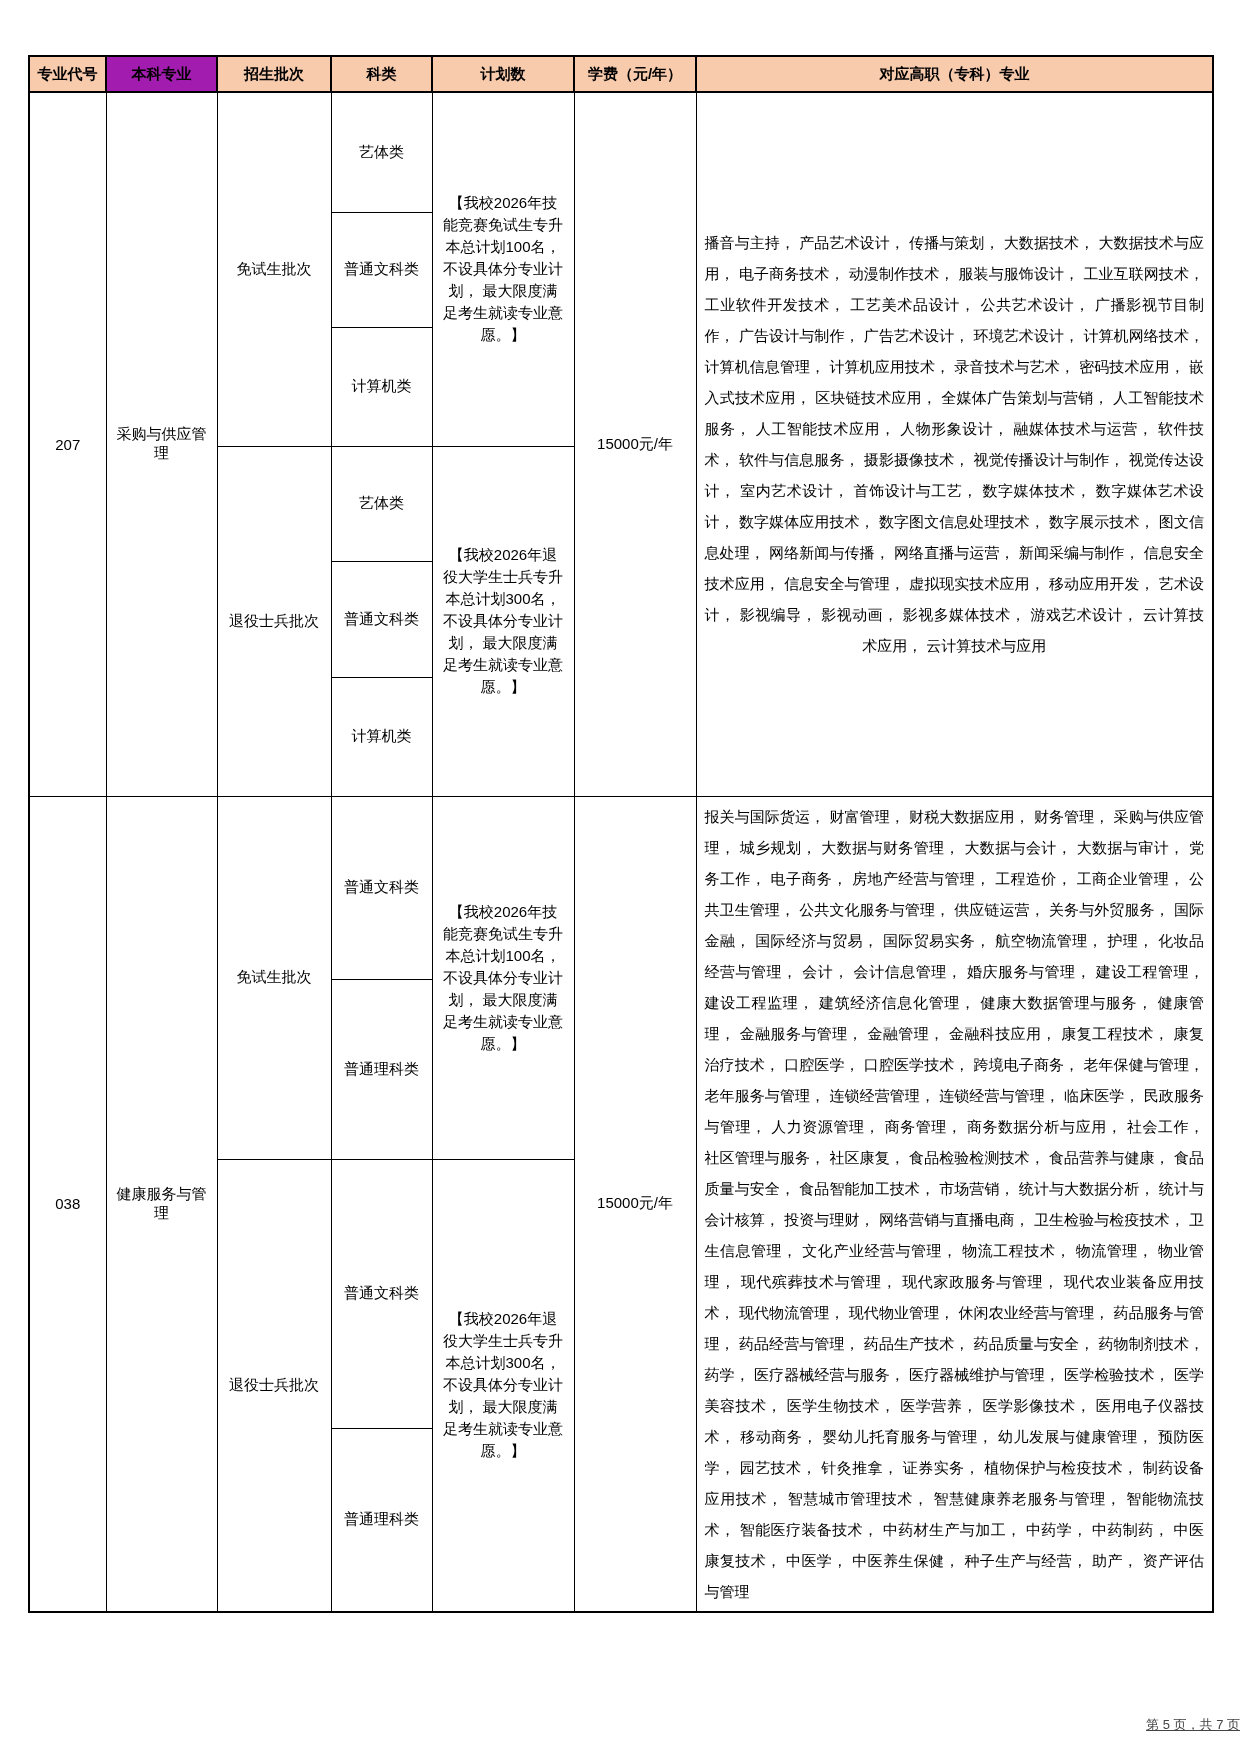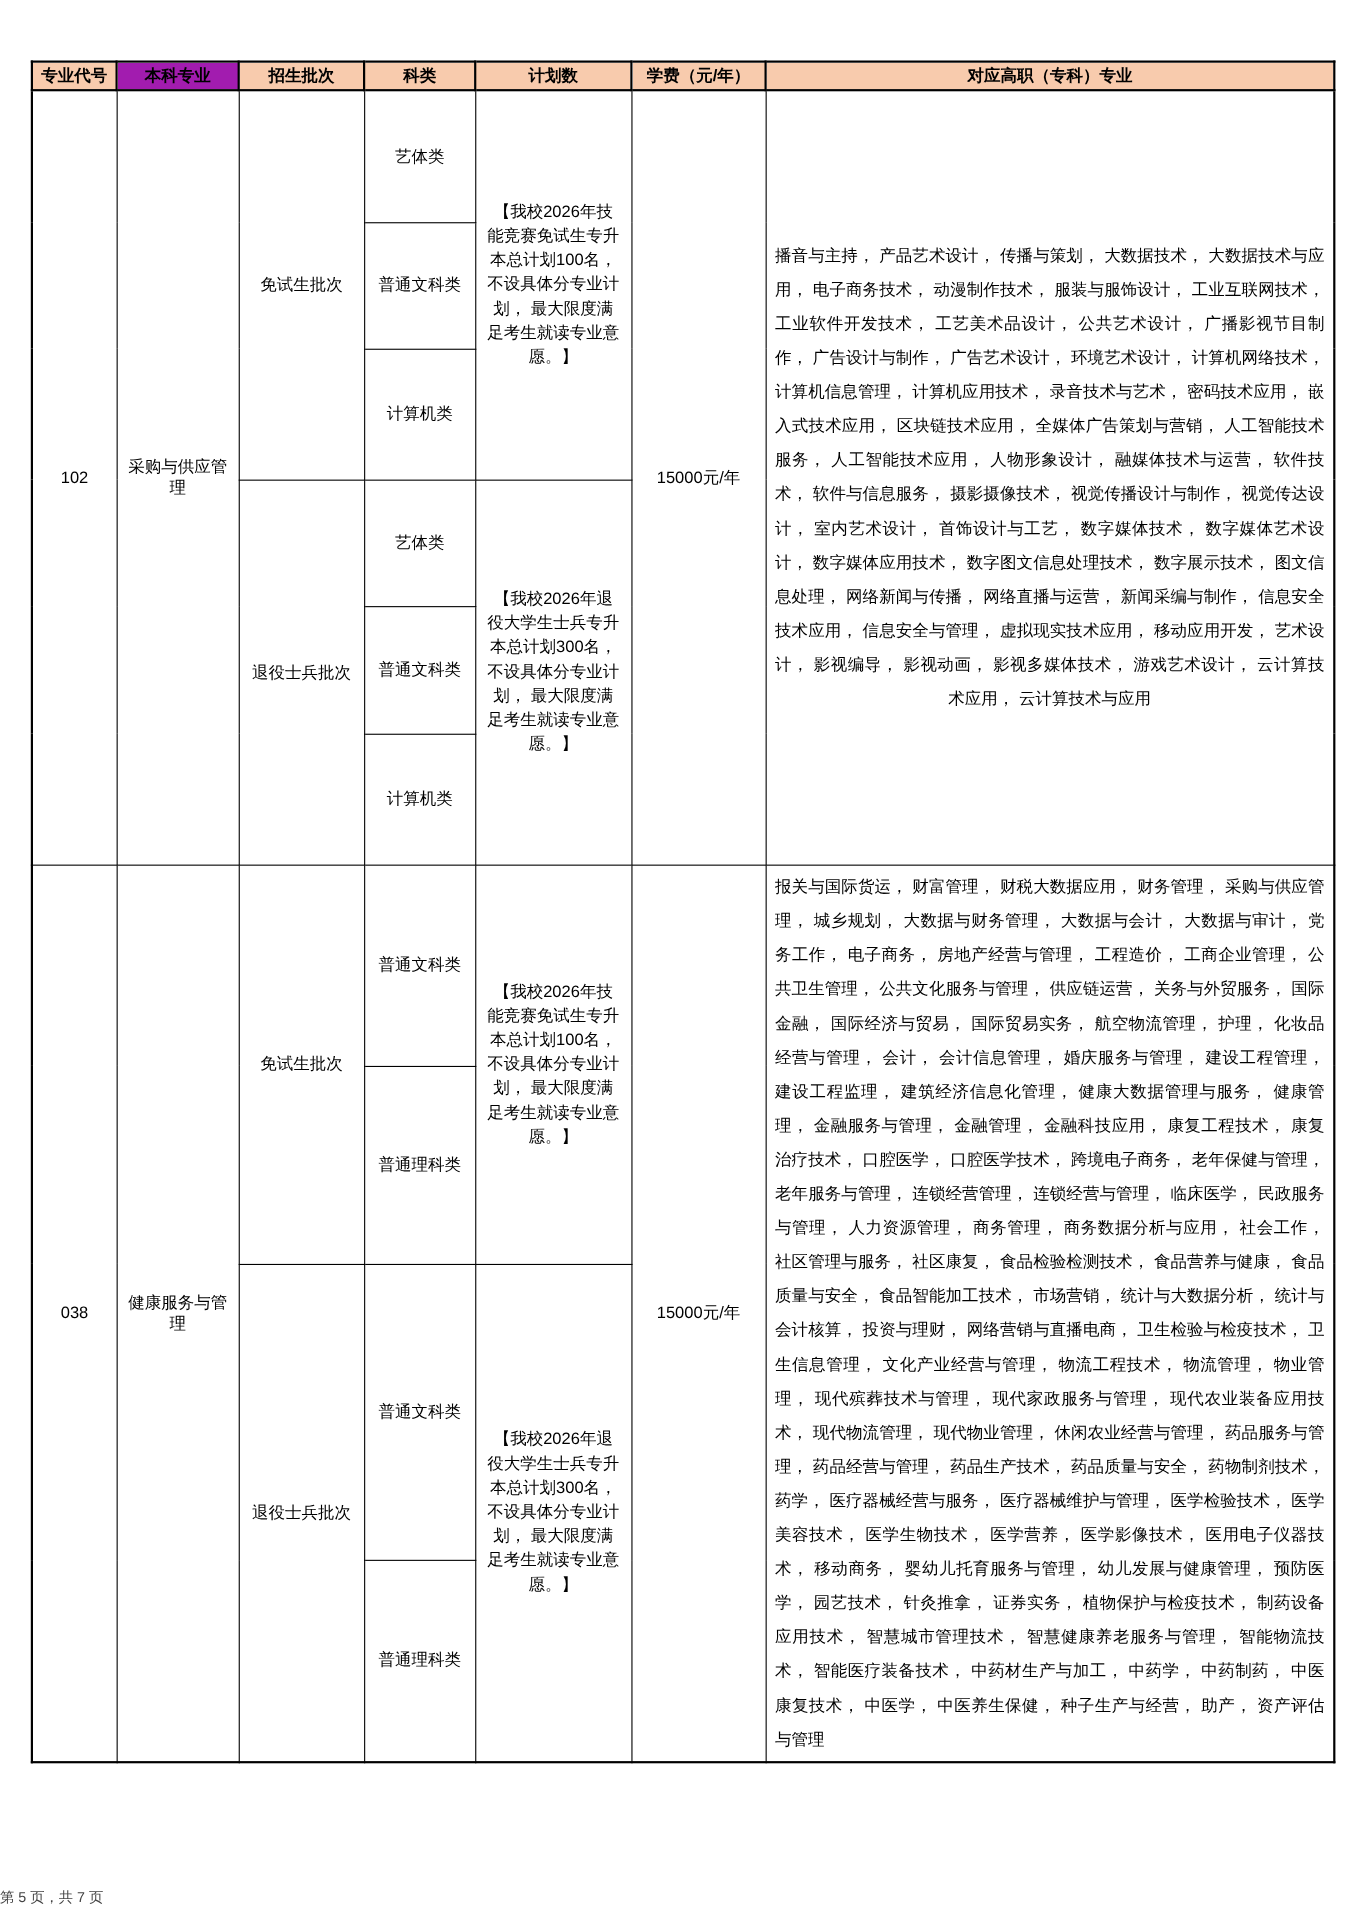--- a/index.html
+++ b/index.html
@@ -24,43 +24,44 @@
     vertical-align: middle;
     padding: 2px 4px;
     overflow: hidden;
     word-break: break-all;
   }
   th {
     border: 2px solid #000;
     background: #F8CBAD;
     font-weight: bold;
     text-align: center;
-    height: 26px;
+    height: 36px;
     padding: 2px 2px;
   }
   td.code, td.major, td.batch, td.cat, td.tuition { text-align: center; }
   td.plan {
     text-align: center;
     line-height: 22px;
     padding: 2px 9px;
   }
   td.corr {
     text-align: justify;
     line-height: 31px;
     padding: 4px 8px;
     margin-left: 48px;
   }
   td.corr.last-center { text-align-last: center; }
   .footer {
     position: absolute;
     left: 0; top: 1716px;
     width: 100%;
-    text-align: left;
+    text-align: right;
     font-size: 13px;
     color: #444;
+    text-decoration: underline;
   }
 </style>
 </head>
 <body>
 
 <table class="sheet">
   <colgroup>
     <col style="width:77px">
     <col style="width:111px">
     <col style="width:114px">
@@ -76,21 +77,21 @@
       <th style="background: rgb(248, 203, 173);">招生批次</th>
       <th style="background: rgb(248, 203, 173);">科类</th>
       <th style="background: rgb(248, 203, 173);">计划数</th>
       <th style="background: rgb(248, 203, 173);">学费（元/年）</th>
       <th style="background: rgb(248, 203, 173);">对应高职（专科）专业</th>
     </tr>
   </thead>
   <tbody>
 
     <tr style="height:120px">
-      <td class="code" rowspan="6">102</td>
+      <td class="code" rowspan="6">207</td>
       <td class="major" rowspan="6">采购与供应管理</td>
       <td class="batch" rowspan="3">免试生批次</td>
       <td class="cat">艺体类</td>
       <td class="plan" rowspan="3">【我校2026年技能竞赛免试生专升本总计划100名，不设具体分专业计划， 最大限度满足考生就读专业意愿。】</td>
       <td class="tuition" rowspan="6">15000元/年</td>
       <td class="corr last-center" rowspan="6">播音与主持， 产品艺术设计， 传播与策划， 大数据技术， 大数据技术与应用， 电子商务技术， 动漫制作技术， 服装与服饰设计， 工业互联网技术， 工业软件开发技术， 工艺美术品设计， 公共艺术设计， 广播影视节目制作， 广告设计与制作， 广告艺术设计， 环境艺术设计， 计算机网络技术， 计算机信息管理， 计算机应用技术， 录音技术与艺术， 密码技术应用， 嵌入式技术应用， 区块链技术应用， 全媒体广告策划与营销， 人工智能技术服务， 人工智能技术应用， 人物形象设计， 融媒体技术与运营， 软件技术， 软件与信息服务， 摄影摄像技术， 视觉传播设计与制作， 视觉传达设计， 室内艺术设计， 首饰设计与工艺， 数字媒体技术， 数字媒体艺术设计， 数字媒体应用技术， 数字图文信息处理技术， 数字展示技术， 图文信息处理， 网络新闻与传播， 网络直播与运营， 新闻采编与制作， 信息安全技术应用， 信息安全与管理， 虚拟现实技术应用， 移动应用开发， 艺术设计， 影视编导， 影视动画， 影视多媒体技术， 游戏艺术设计， 云计算技术应用， 云计算技术与应用</td>
     </tr>
     <tr style="height:115px">
       <td class="cat">普通文科类</td>
     </tr>

